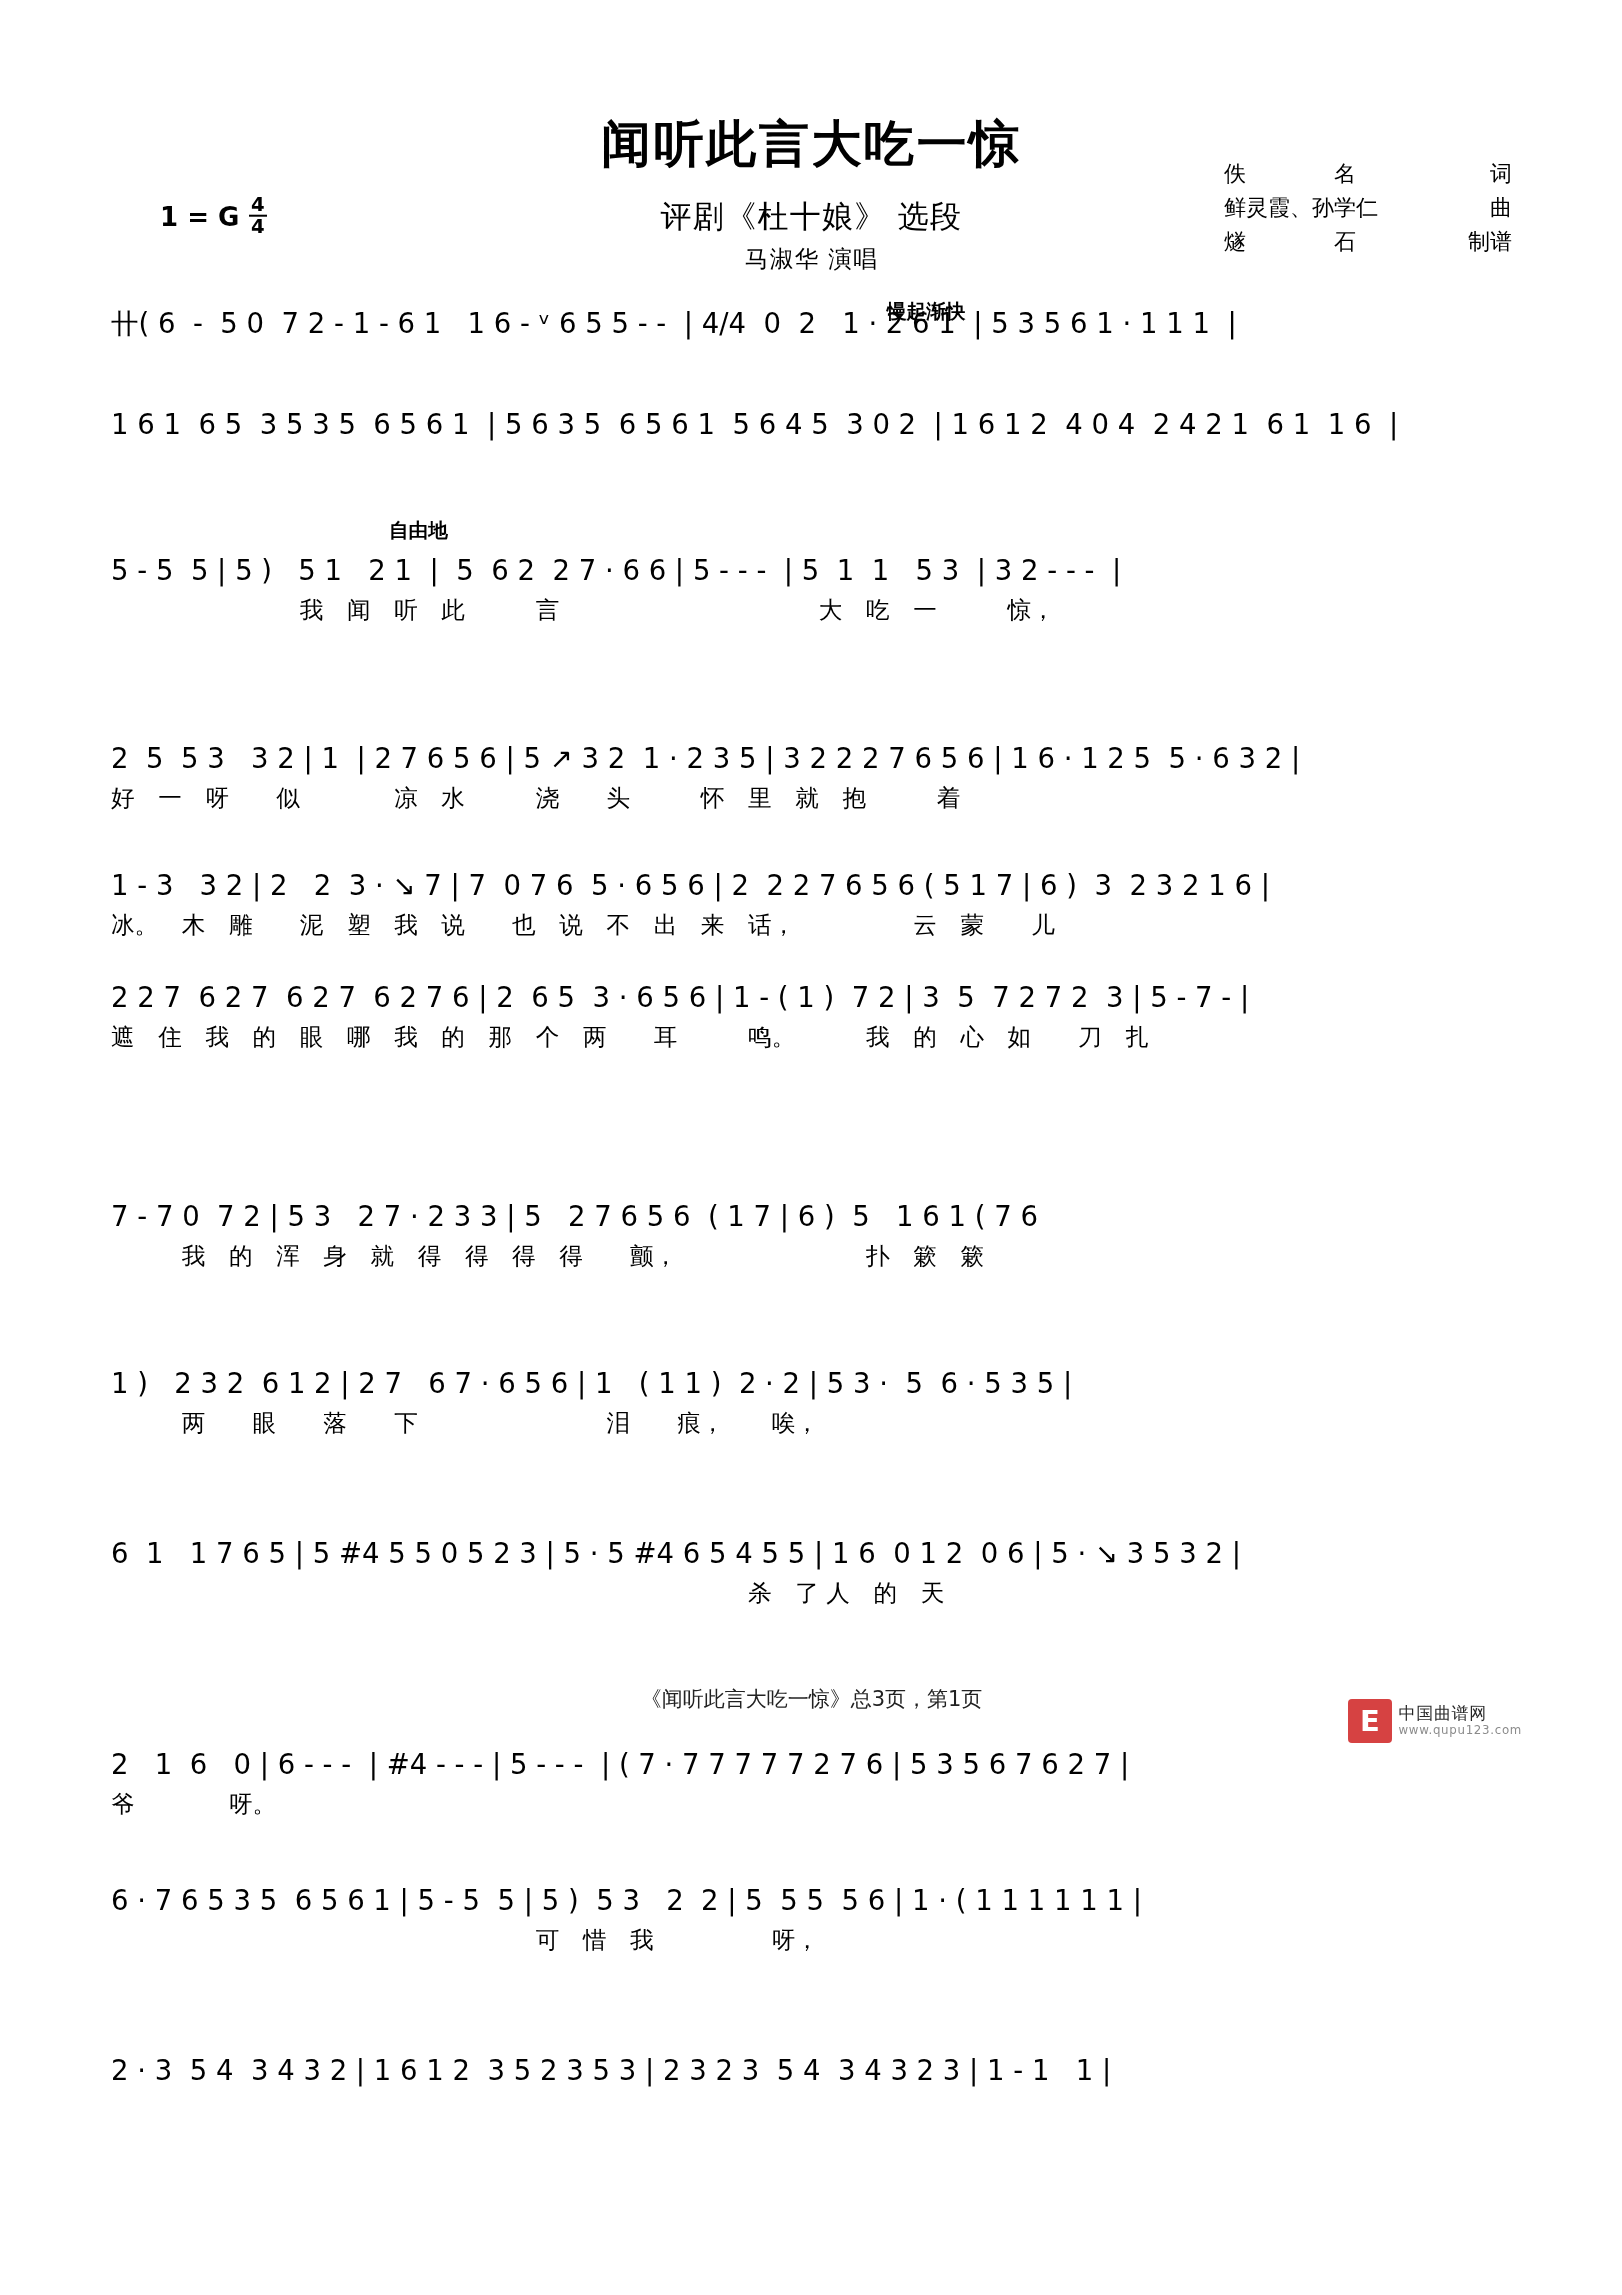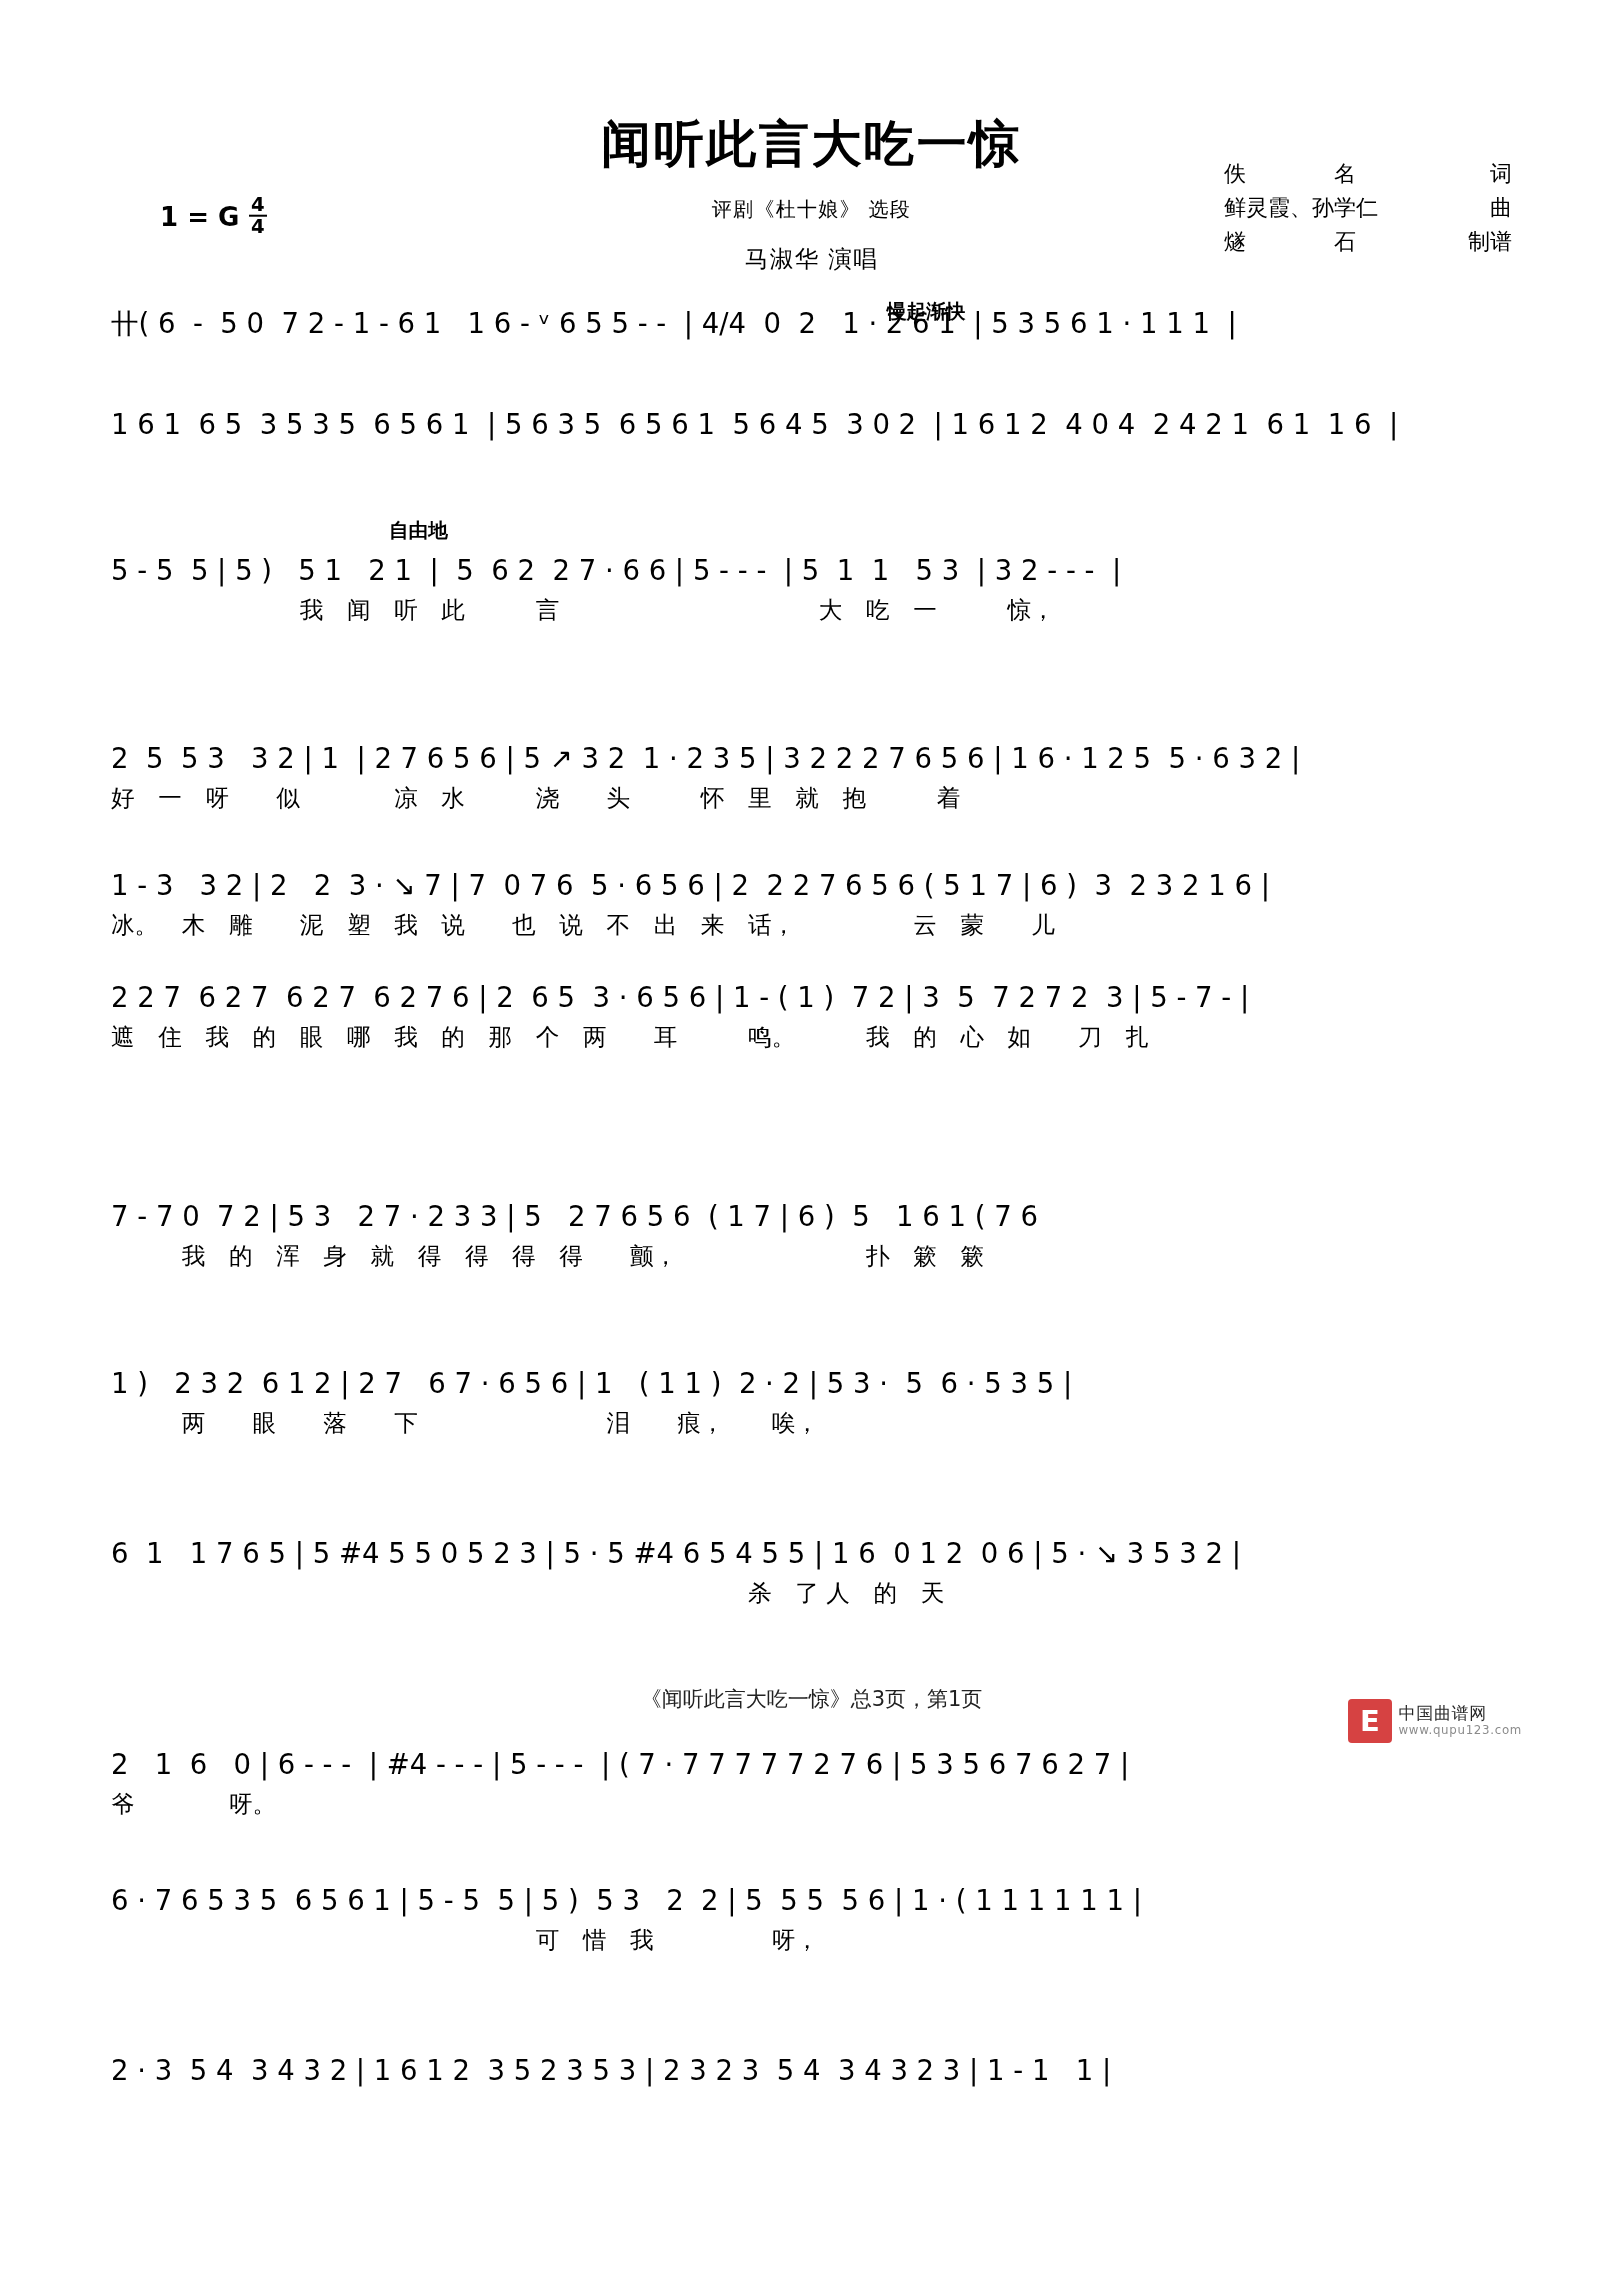--- a/index.html
+++ b/index.html
@@ -23,21 +23,21 @@
     text-align:center;
     font-family:"DejaVu Sans","Liberation Sans",sans-serif;
     font-size:50px;
     font-weight:700;
     letter-spacing:2.6px;
   }
   .subtitle1{
     position:absolute;
     left:0;right:0;top:196px;
     text-align:center;
-    font-size:20px;
+    font-size:31px;
     letter-spacing:1.3px;
   }
   .subtitle2{
     position:absolute;
     left:0;right:0;top:243px;
     text-align:center;
     font-size:23.6px;
     letter-spacing:1.3px;
   }
   .keysig{

